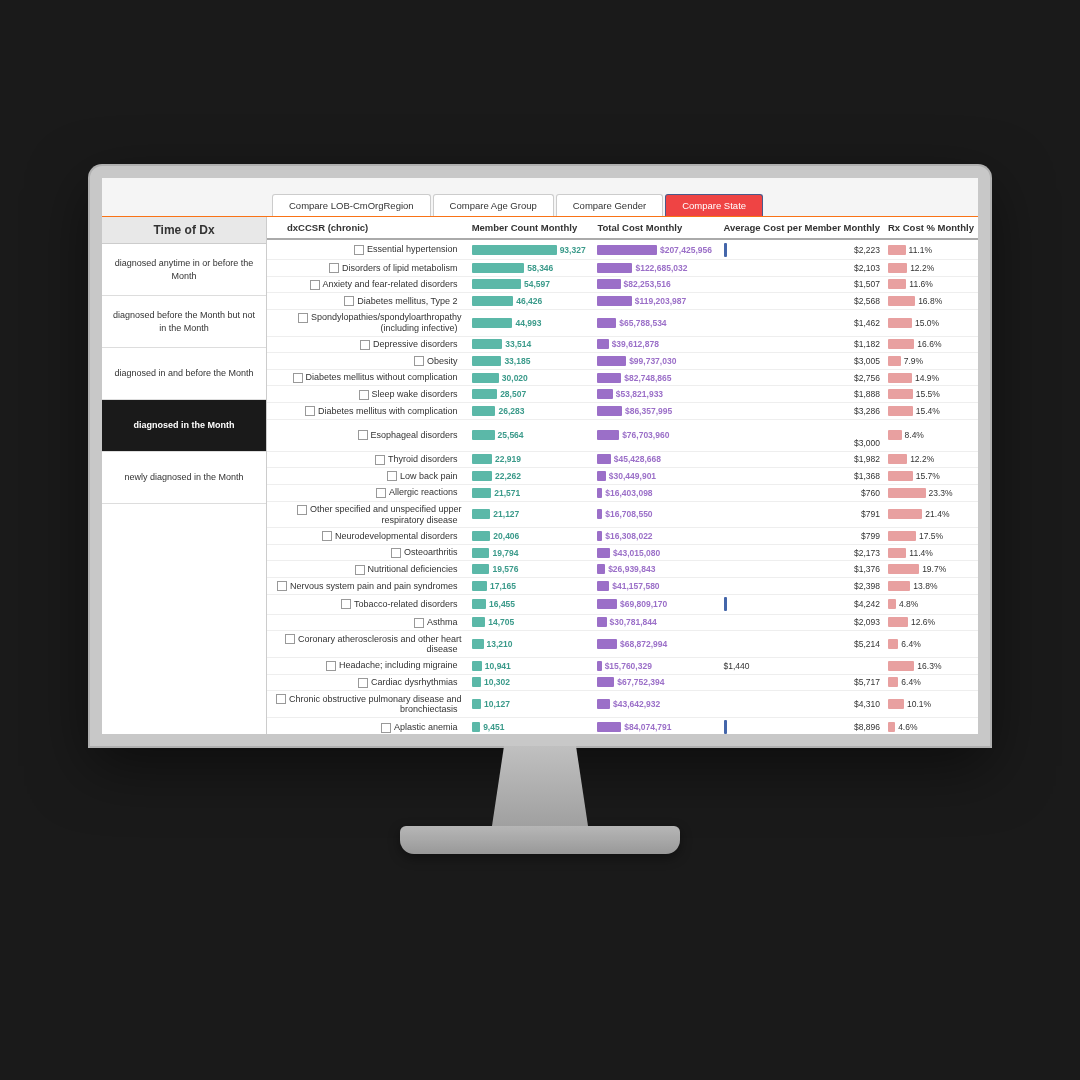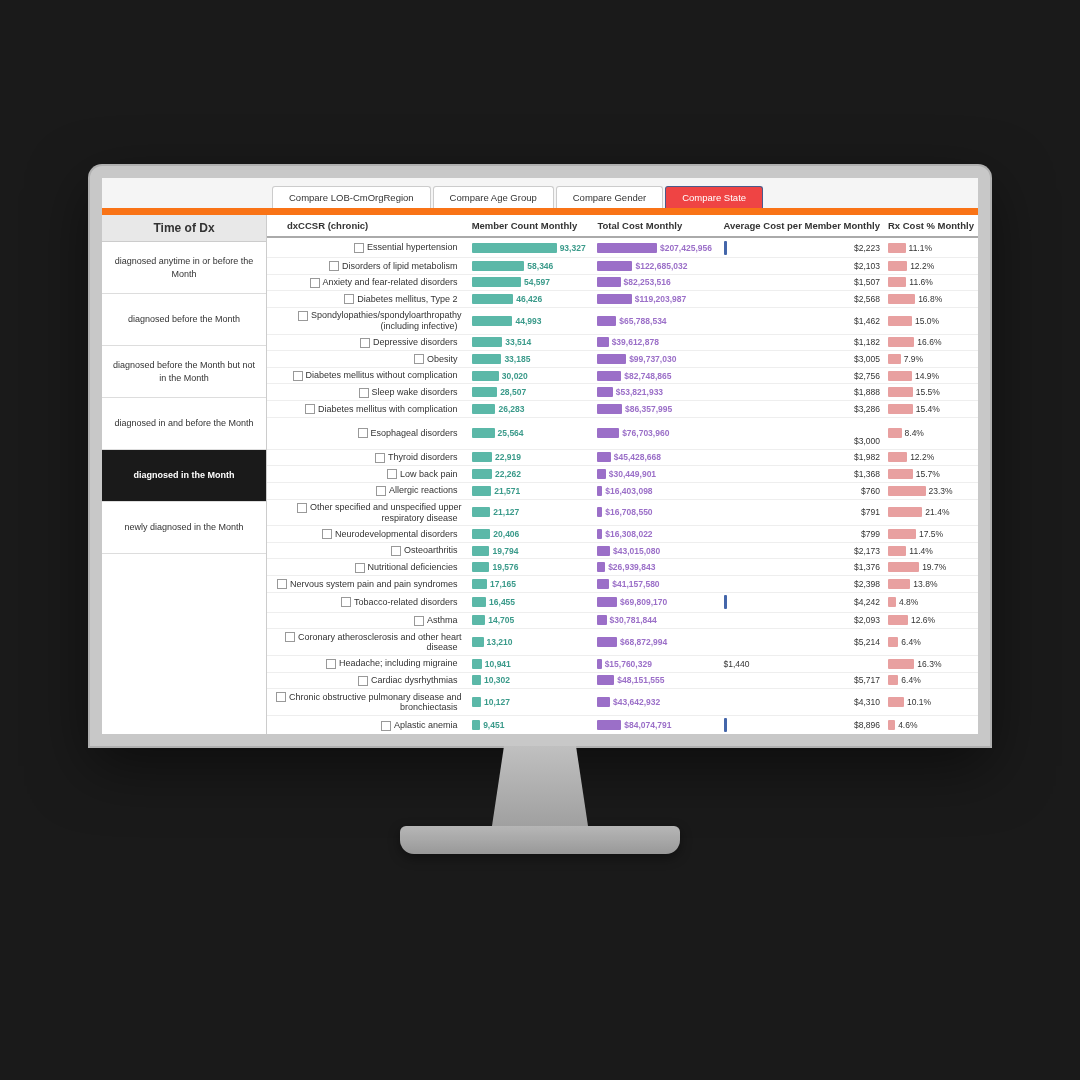--- a/index.html
+++ b/index.html
@@ -55,22 +55,22 @@
       background: white;
       display: flex;
       flex-direction: column;
       font-size: 10px;
     }
 
     
     .tabs-row {
       display: flex;
       background: #f5f5f5;
-      border-bottom: 7px solid #f97316;
-      padding: 8px 4px 0 170px;
+      border-bottom: 1px solid #f97316;
+      padding: 16px 4px 0 170px;
       gap: 2px;
     }
 
     .tab {
       padding: 5px 16px;
       font-size: 9.5px;
       border: 1px solid #ccc;
       border-bottom: none;
       background: white;
       cursor: pointer;
@@ -252,21 +252,20 @@
         <div class="tab">Compare Age Group</div>
         <div class="tab">Compare Gender</div>
         <div class="tab active">Compare State</div>
       </div>
 
       <div class="main-layout">
 
         <div class="sidebar">
           <div class="sidebar-title">Time of Dx</div>
           <div class="sidebar-item">diagnosed anytime in or before the Month</div>
-          <div class="sidebar-item">diagnosed before the Month</div>
           <div class="sidebar-item">diagnosed before the Month but not in the Month</div>
           <div class="sidebar-item">diagnosed in and before the Month</div>
           <div class="sidebar-item active">diagnosed in the Month</div>
           <div class="sidebar-item">newly diagnosed in the Month</div>
         </div>
 
         <div class="table-area">
           <table class="data-table">
             <thead>
               <tr>
@@ -882,21 +881,21 @@
                   <td style="text-align: right; padding-right: 6px;"><span class="row-icon"></span><span class="row-label">Cardiac dysrhythmias</span></td>
                   <td>
                     <div class="bar-cell">
                       <div class="bar-bg" style="width: 9.35px;"></div>
                       <span class="val-text highlight-teal">10,302</span>
                     </div>
                   </td>
                   <td>
                     <div class="bar-cell">
                       <div class="bar-purple" style="width: 16.8px;"></div>
-                      <span class="val-dollar">$48,151,555</span>
+                      <span class="val-dollar">$67,752,394</span>
                     </div>
                   </td>
                   <td>
                     <div class="bar-cell">
                       <span class="val-text" style="text-align: right; flex: 1 1 0%;">$5,717</span>
                     </div>
                   </td>
                   <td>
                     <div class="bar-cell">
                       <div class="bar-pink" style="width: 10.4px;"></div>

